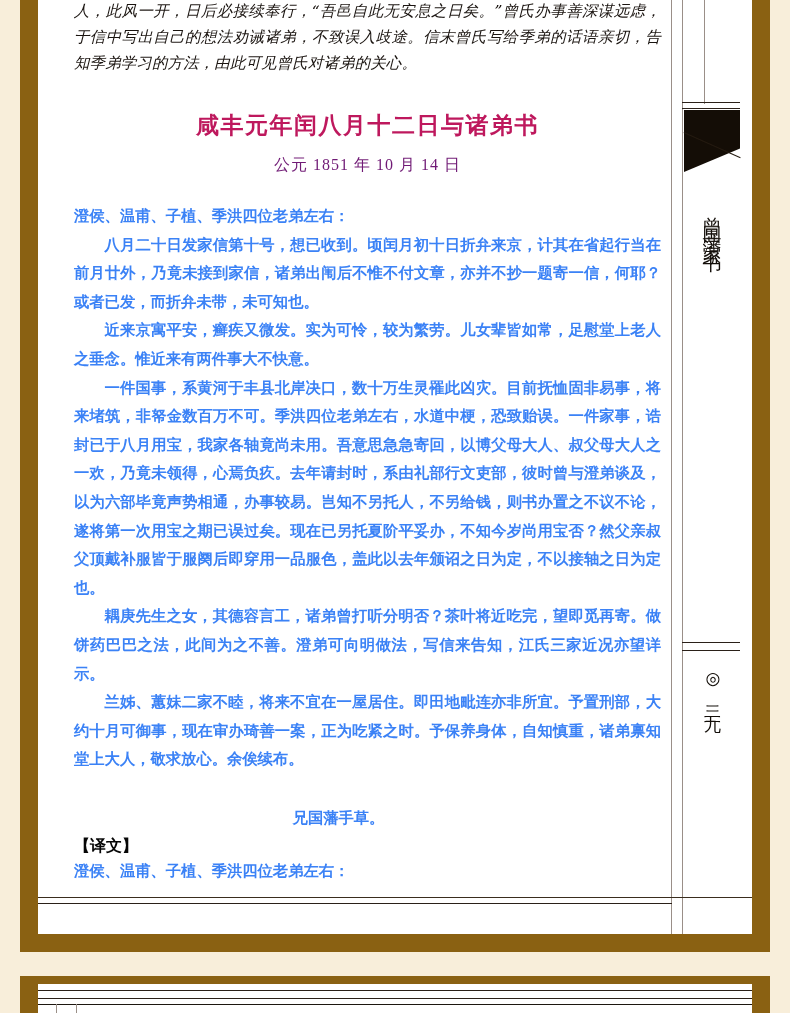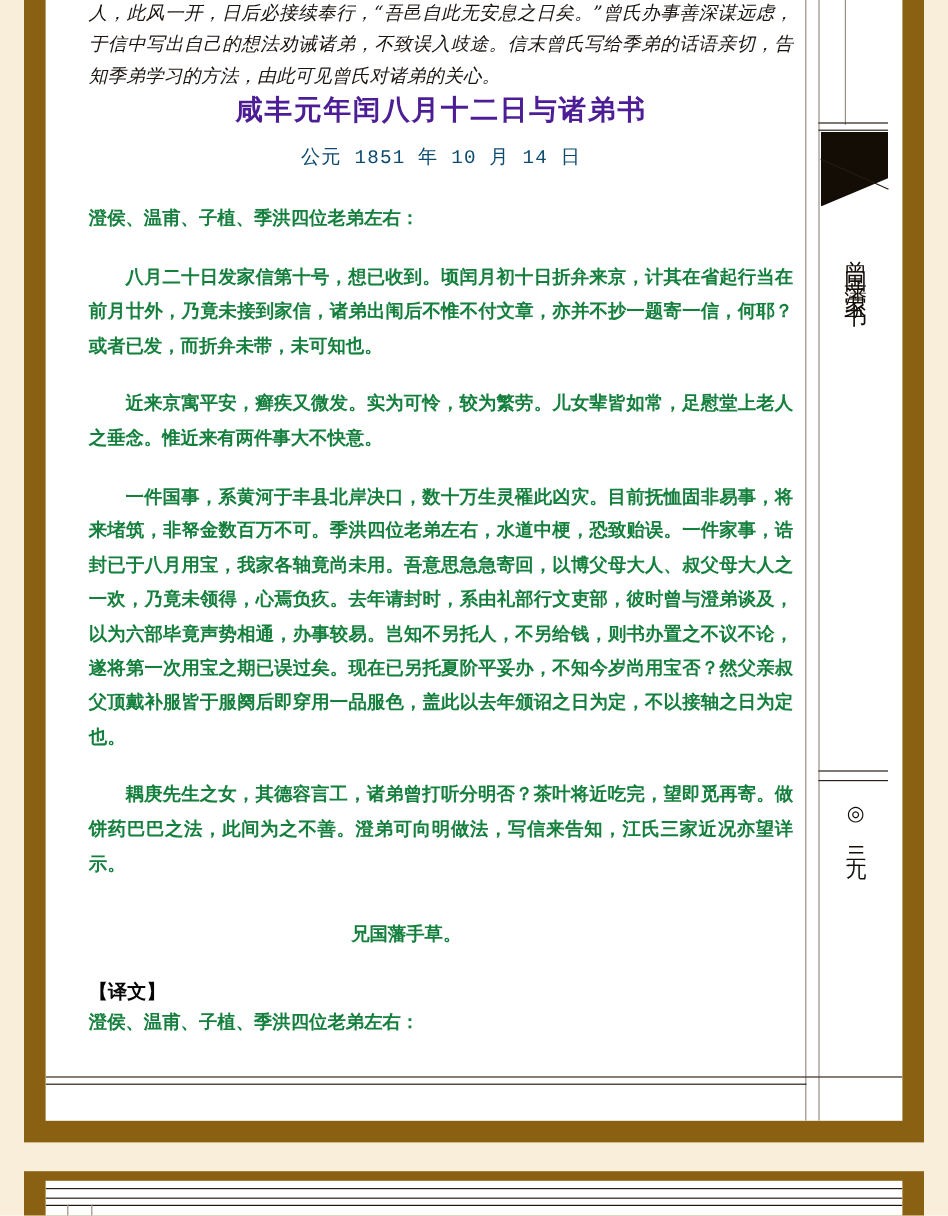--- a/index.html
+++ b/index.html
@@ -173,55 +173,56 @@
     font-family: "DejaVu Serif", "Liberation Serif", serif;
     font-style: italic;
     font-size: 15.4px;
     line-height: 26px;
     color: #1a1410;
     text-align: justify;
     letter-spacing: 0.2px;
   }
 
   .sec-title {
+    margin-top: 34px;
     text-align: center;
     font-family: "DejaVu Sans", "Liberation Sans", sans-serif;
     font-weight: bold;
     font-size: 23px;
     letter-spacing: 1.5px;
-    color: #4c1d95;
+    color: #be185d;
   }
   .sec-date {
     margin-top: 14px;
     text-align: center;
-    font-family: Liberation Mono, monospace;
+    font-family: Liberation Serif, serif;
     font-size: 16px;
     letter-spacing: 1px;
-    color: #0c4a6e;
+    color: #701a75;
   }
 
   .body-block {
     margin-top: 26px;
   }
   .p {
     font-family: "DejaVu Sans", "Liberation Sans", sans-serif;
     font-weight: bold;
     font-size: 15.3px;
     line-height: 28.6px;
-    color: #15803d;
+    color: #3b82f6;
     text-align: justify;
     text-justify: inter-character;
     letter-spacing: 0px;
     margin: 0;
   }
-  .p.indent { text-indent: 2em; margin-top: 20px; }
+  .p.indent { text-indent: 2em; }
   .p.right { text-align: center; padding-right: 58px; margin-top: 30px; }
 
   .trans-head {
-    margin-top: 24px;
+    margin-top: 4px;
     font-family: "DejaVu Sans", "Liberation Sans", sans-serif;
     font-weight: bold;
     font-size: 16px;
     color: #060606;
   }
 
   
   .page2 {
     position: absolute;
     left: 20px;
@@ -257,20 +258,21 @@
 
       <div class="sec-title">咸丰元年闰八月十二日与诸弟书</div>
       <div class="sec-date">公元 1851 年 10 月 14 日</div>
 
       <div class="body-block">
         <p class="p">澄侯、温甫、子植、季洪四位老弟左右：</p>
         <p class="p indent">八月二十日发家信第十号，想已收到。顷闰月初十日折弁来京，计其在省起行当在前月廿外，乃竟未接到家信，诸弟出闱后不惟不付文章，亦并不抄一题寄一信，何耶？或者已发，而折弁未带，未可知也。</p>
         <p class="p indent">近来京寓平安，癣疾又微发。实为可怜，较为繁劳。儿女辈皆如常，足慰堂上老人之垂念。惟近来有两件事大不快意。</p>
         <p class="p indent">一件国事，系黄河于丰县北岸决口，数十万生灵罹此凶灾。目前抚恤固非易事，将来堵筑，非帑金数百万不可。季洪四位老弟左右，水道中梗，恐致贻误。一件家事，诰封已于八月用宝，我家各轴竟尚未用。吾意思急急寄回，以博父母大人、叔父母大人之一欢，乃竟未领得，心焉负疚。去年请封时，系由礼部行文吏部，彼时曾与澄弟谈及，以为六部毕竟声势相通，办事较易。岂知不另托人，不另给钱，则书办置之不议不论，遂将第一次用宝之期已误过矣。现在已另托夏阶平妥办，不知今岁尚用宝否？然父亲叔父顶戴补服皆于服阕后即穿用一品服色，盖此以去年颁诏之日为定，不以接轴之日为定也。</p>
         <p class="p indent">耦庚先生之女，其德容言工，诸弟曾打听分明否？茶叶将近吃完，望即觅再寄。做饼药巴巴之法，此间为之不善。澄弟可向明做法，写信来告知，江氏三家近况亦望详示。</p>
+        <p class="p indent">兰姊、蕙妹二家不睦，将来不宜在一屋居住。即田地毗连亦非所宜。予置刑部，大约十月可御事，现在审办琦善一案，正为吃紧之时。予保养身体，自知慎重，诸弟禀知堂上大人，敬求放心。余俟续布。</p>
         <p class="p right">兄国藩手草。</p>
       </div>
 
       <div class="trans-head">【译文】</div>
       <p class="p">澄侯、温甫、子植、季洪四位老弟左右：</p>
 
     </div>
 
     <div class="margin-col">
       <div class="margin-rule-a"></div>

